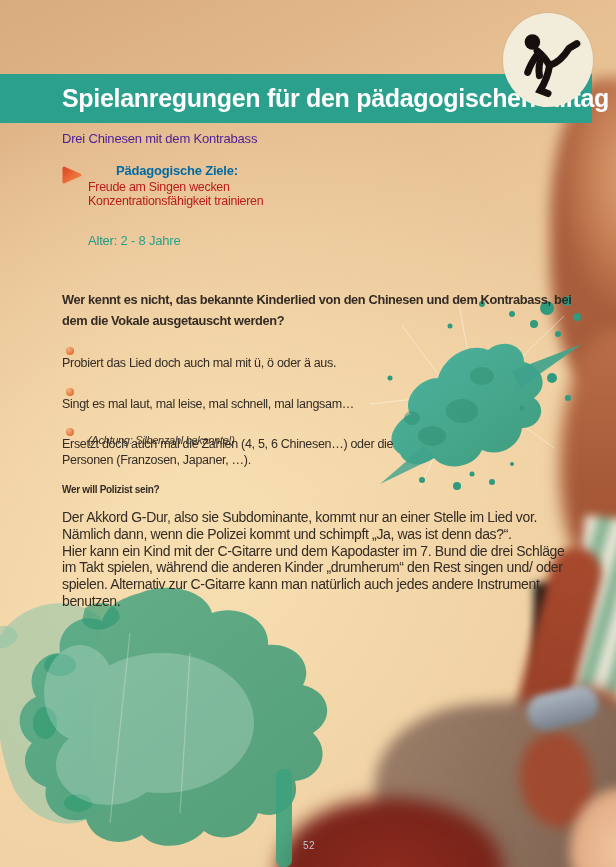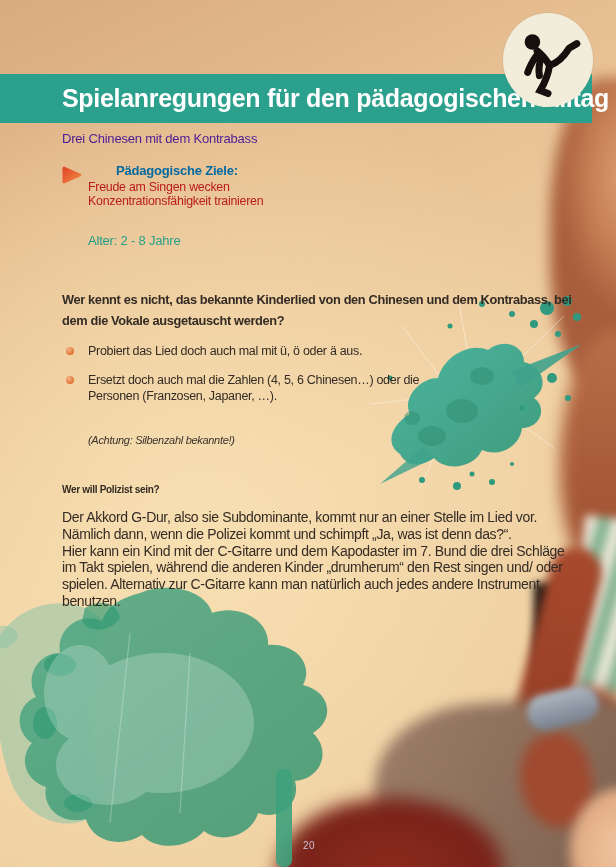--- a/index.html
+++ b/index.html
@@ -50,21 +50,21 @@
   
   .txt{position:absolute;color:#332b24;}
   .subtitle{left:62px;top:131px;font-size:13px;color:#4c1d95;letter-spacing:-.2px;}
   .goal-arrow{position:absolute;left:62px;top:166px;width:20px;height:18px;}
   .goal-head{left:88px;top:163px;font-size:13px;font-weight:700;color:#0369a1;letter-spacing:-.2px;padding-left:28px;}
   .goal-lines{left:88px;top:180px;font-size:12.4px;line-height:14.3px;color:#b91c1c;letter-spacing:-.25px;}
   .age{left:88px;top:233px;font-size:13px;color:#2aa189;letter-spacing:-.2px;}
   .age b{font-weight:400;color:#1f9c85;}
   .intro{left:62px;top:289px;width:516px;font-size:12.8px;font-weight:700;line-height:21px;letter-spacing:-.35px;}
   .bullets{position:absolute;left:62px;top:343px;width:384px;}
-  .bullet-row{display:flex;margin-bottom:12.5px;}
+  .bullet-row{display:flex;margin-bottom:12.5px;flex-direction:column;}
   .dot{flex:0 0 8px;width:8px;height:8px;border-radius:50%;margin:4px 14px 0 4px;
     background:radial-gradient(circle at 35% 30%,#f3b183,#e0702f 75%);}
   .bullet-text{font-size:12.5px;line-height:16px;letter-spacing:-.3px;color:#332b24;}
   .note{left:88px;top:434px;font-size:11px;font-style:italic;letter-spacing:-.3px;color:#3a332c;}
   .h2{left:62px;top:484px;font-size:10px;font-weight:700;letter-spacing:-.3px;}
   .body2{left:62px;top:509px;width:520px;font-size:14px;line-height:16.8px;letter-spacing:-.35px;}
   .body2 p{margin:0;}
   .pagenum{left:303px;top:840px;font-size:10px;color:#c9c2d8;letter-spacing:.5px;}
 </style>
 </head>
@@ -200,27 +200,31 @@
 
   <div class="txt intro">Wer kennt es nicht, das bekannte Kinderlied von den Chinesen und dem Kontrabass, bei dem die Vokale ausgetauscht werden?</div>
 
   <div class="bullets">
     <div class="bullet-row">
       <span class="dot"></span>
       <span class="bullet-text">Probiert das Lied doch auch mal mit ü, ö oder ä aus.</span>
     </div>
     <div class="bullet-row">
       <span class="dot"></span>
+      <span class="bullet-text">Singt es mal laut, mal leise, mal schnell, mal langsam…</span>
+    </div>
+    <div class="bullet-row">
+      <span class="dot"></span>
       <span class="bullet-text">Ersetzt doch auch mal die Zahlen (4, 5, 6 Chinesen…) oder die Personen (Franzosen, Japaner, …).</span>
     </div>
   </div>
 
   <div class="txt note">(Achtung: Silbenzahl bekannte!)</div>
 
   <div class="txt h2">Wer will Polizist sein?</div>
   <div class="txt body2">
     <p>Der Akkord G-Dur, also sie Subdominante, kommt nur an einer Stelle im Lied vor. Nämlich dann, wenn die Polizei kommt und schimpft „Ja, was ist denn das?“.</p>
     <p>Hier kann ein Kind mit der C-Gitarre und dem Kapodaster im 7. Bund die drei Schläge im Takt spielen, während die anderen Kinder „drumherum“ den Rest singen und/ oder spielen.  Alternativ zur C-Gitarre kann man natürlich auch jedes andere Instrument benutzen.</p>
   </div>
 
-  <div class="txt pagenum">20</div>
+  <div class="txt pagenum">52</div>
 
 </div>
 
 </body></html>

